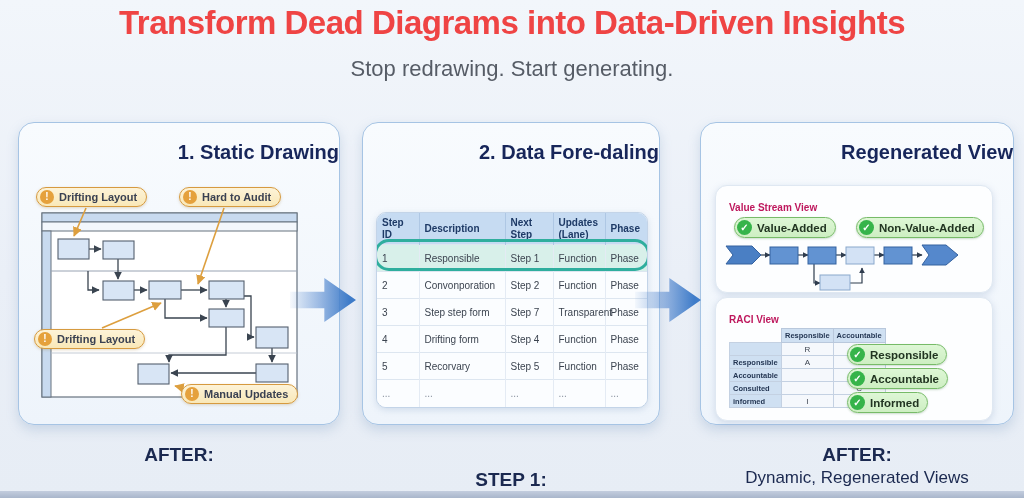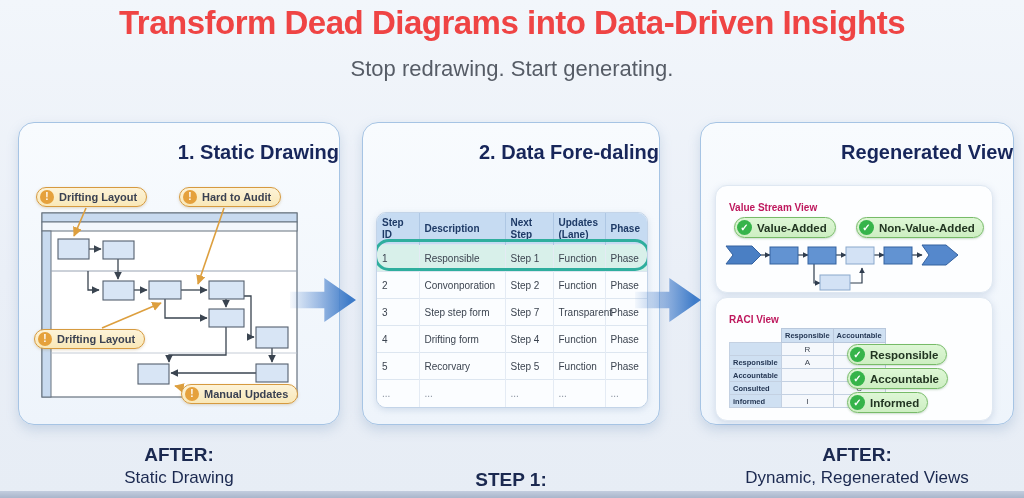--- a/index.html
+++ b/index.html
@@ -416,21 +416,20 @@
       <div class="green-badge gb-info">
         <span class="check-circle">✓</span>
         <span class="badge-label">Informed</span>
       </div>
     </div>
 
   </div>
 
   <div class="caption cap-1">
     <div class="cap-label">AFTER:</div>
-    <div class="cap-text">Static Drawing</div>
   </div>
   <div class="caption cap-2">
     <div class="cap-label">STEP 1:</div>
     <div class="cap-text">Extract to Data Structure</div>
   </div>
   <div class="caption cap-3">
     <div class="cap-label">AFTER:</div>
     <div class="cap-text">Dynamic, Regenerated Views</div>
   </div>
 

